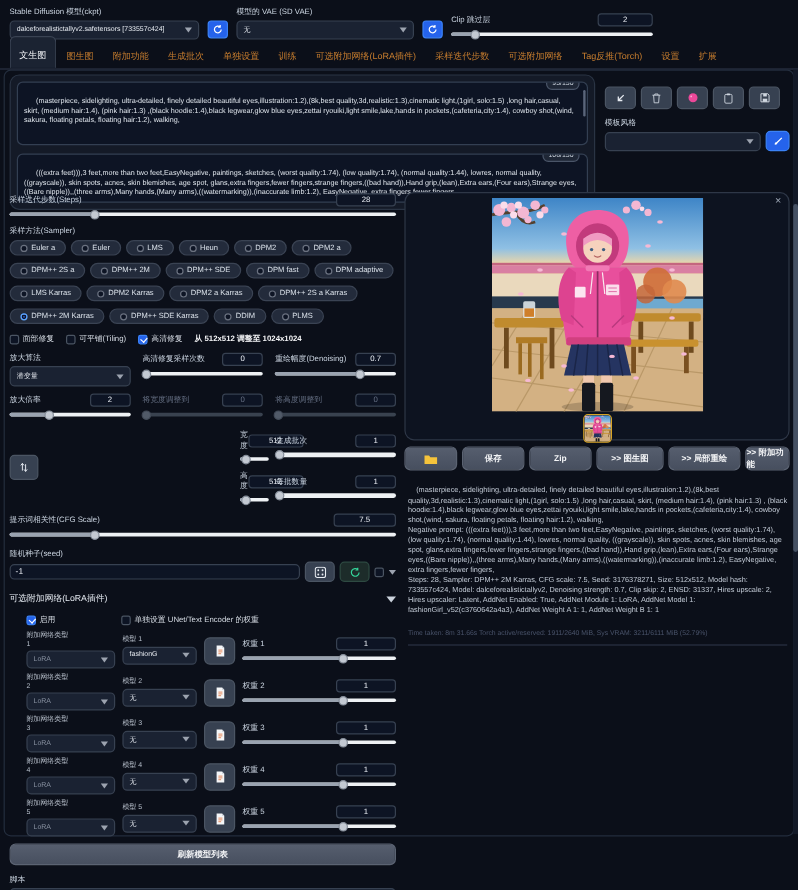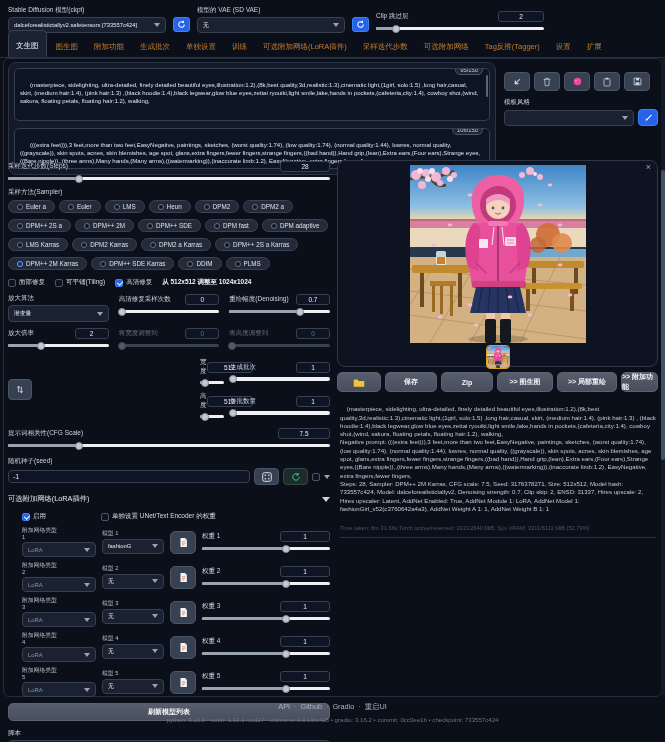--- a/index.html
+++ b/index.html
@@ -249,21 +249,21 @@
   <div class="tabbar">
     <div class="tab active">文生图</div>
     <div class="tab">图生图</div>
     <div class="tab">附加功能</div>
     <div class="tab">生成批次</div>
     <div class="tab">单独设置</div>
     <div class="tab">训练</div>
     <div class="tab">可选附加网络(LoRA插件)</div>
     <div class="tab">采样迭代步数</div>
     <div class="tab">可选附加网络</div>
-    <div class="tab">Tag反推(Tagger)</div>
+    <div class="tab">Tag反推(Torch)</div>
     <div class="tab">设置</div>
     <div class="tab">扩展</div>
   </div>
 
   <div class="frame"></div>
 
   <div class="prompts">
     <div class="pbox" style="height:44px">
       <span>(masterpiece, sidelighting, ultra-detailed, finely detailed beautiful eyes,illustration:1.2),(8k,best quality,3d,realistic:1.3),cinematic light,(1girl, solo:1.5) ,long hair,casual, skirt, (medium hair:1.4), (pink hair:1.3) ,(black hoodie:1.4),black legwear,glow blue eyes,zettai ryouiki,light smile,lake,hands in pockets,(cafeteria,city:1.4), cowboy shot,(wind, sakura, floating petals, floating hair:1.2), walking,</span>
       <span class="counter">95/150</span>
@@ -823,27 +823,18 @@
     <div class="gr-btn" style="flex:1">&gt;&gt; 附加功能</div>
   </div>
 
   <div class="info">
     <span>(masterpiece, sidelighting, ultra-detailed, finely detailed beautiful eyes,illustration:1.2),(8k,best quality,3d,realistic:1.3),cinematic light,(1girl, solo:1.5) ,long hair,casual, skirt, (medium hair:1.4), (pink hair:1.3) , (black hoodie:1.4),black legwear,glow blue eyes,zettai ryouiki,light smile,lake,hands in pockets,(cafeteria,city:1.4), cowboy shot,(wind, sakura, floating petals, floating hair:1.2), walking,
 Negative prompt: (((extra feet))),3 feet,more than two feet,EasyNegative, paintings, sketches, (worst quality:1.74), (low quality:1.74), (normal quality:1.44), lowres, normal quality, ((grayscale)), skin spots, acnes, skin blemishes, age spot, glans,extra fingers,fewer fingers,strange fingers,((bad hand)),Hand grip,(lean),Extra ears,(Four ears),Strange eyes,((Bare nipple)),,(three arms),Many hands,(Many arms),((watermarking)),(inaccurate limb:1.2), EasyNegative, extra fingers,fewer fingers,
 Steps: 28, Sampler: DPM++ 2M Karras, CFG scale: 7.5, Seed: 3176378271, Size: 512x512, Model hash: 733557c424, Model: dalceforealistictallyv2, Denoising strength: 0.7, Clip skip: 2, ENSD: 31337, Hires upscale: 2, Hires upscaler: Latent, AddNet Enabled: True, AddNet Module 1: LoRA, AddNet Model 1: fashionGirl_v52(c3760642a4a3), AddNet Weight A 1: 1, AddNet Weight B 1: 1</span>
     <div class="stats">Time taken: 8m 31.66s Torch active/reserved: 1911/2640 MiB, Sys VRAM: 3211/6111 MiB (52.79%)</div>
   </div>
 
-  <div class="footer">
-    <div class="links">
-      <span>API</span>
-      <span>Github</span>
-      <span>Gradio</span>
-      <span>重启UI</span>
-    </div>
-    <div class="versions">python: 3.10.8  •  torch: 1.13.1+cu117  •  xformers: 0.0.16rc425  •  gradio: 3.16.2  •  commit: 0cc0ee1b  •  checkpoint: 733557c424</div>
-  </div>
 
 
   <div class="pagescroll">
       <div class="pthumb"></div>
     </div>
 </div>
 
 </body></html>

